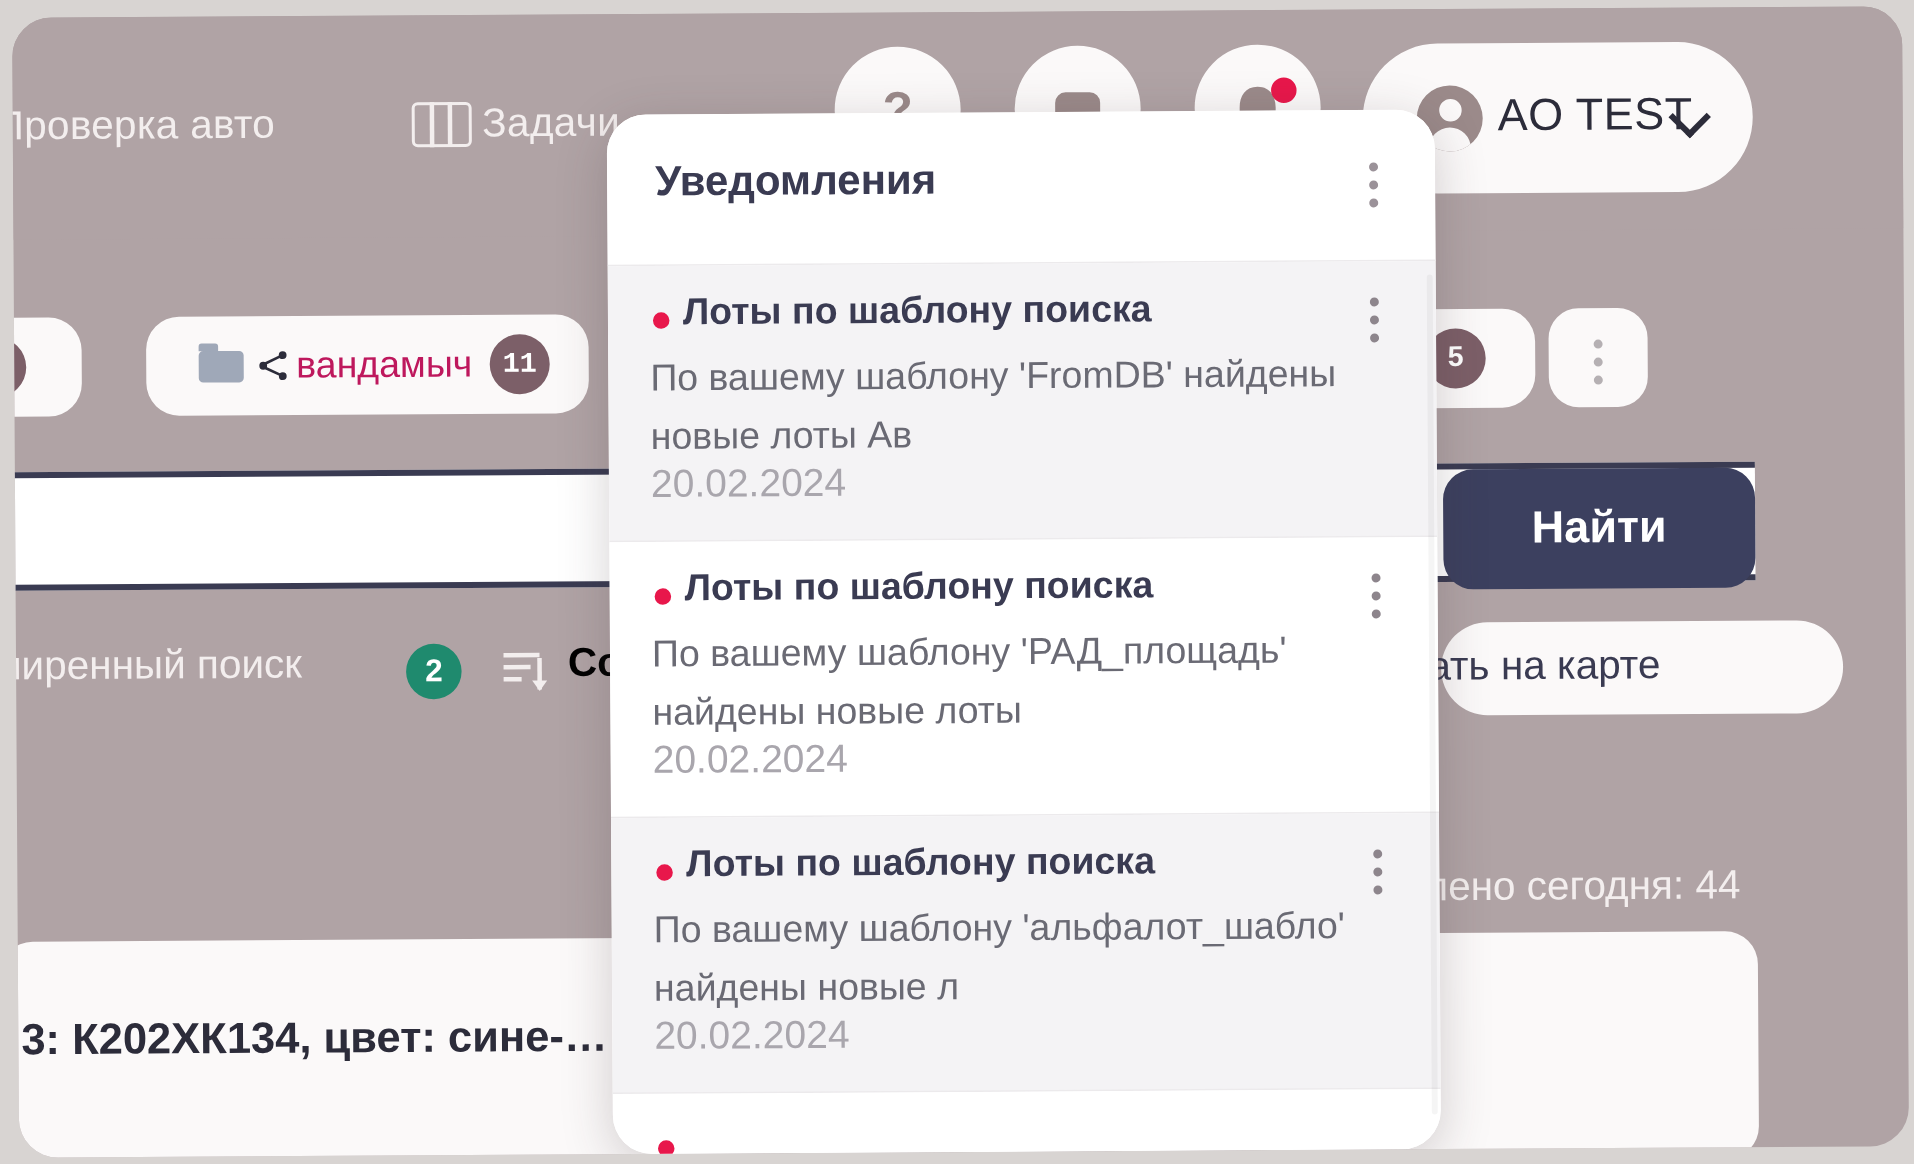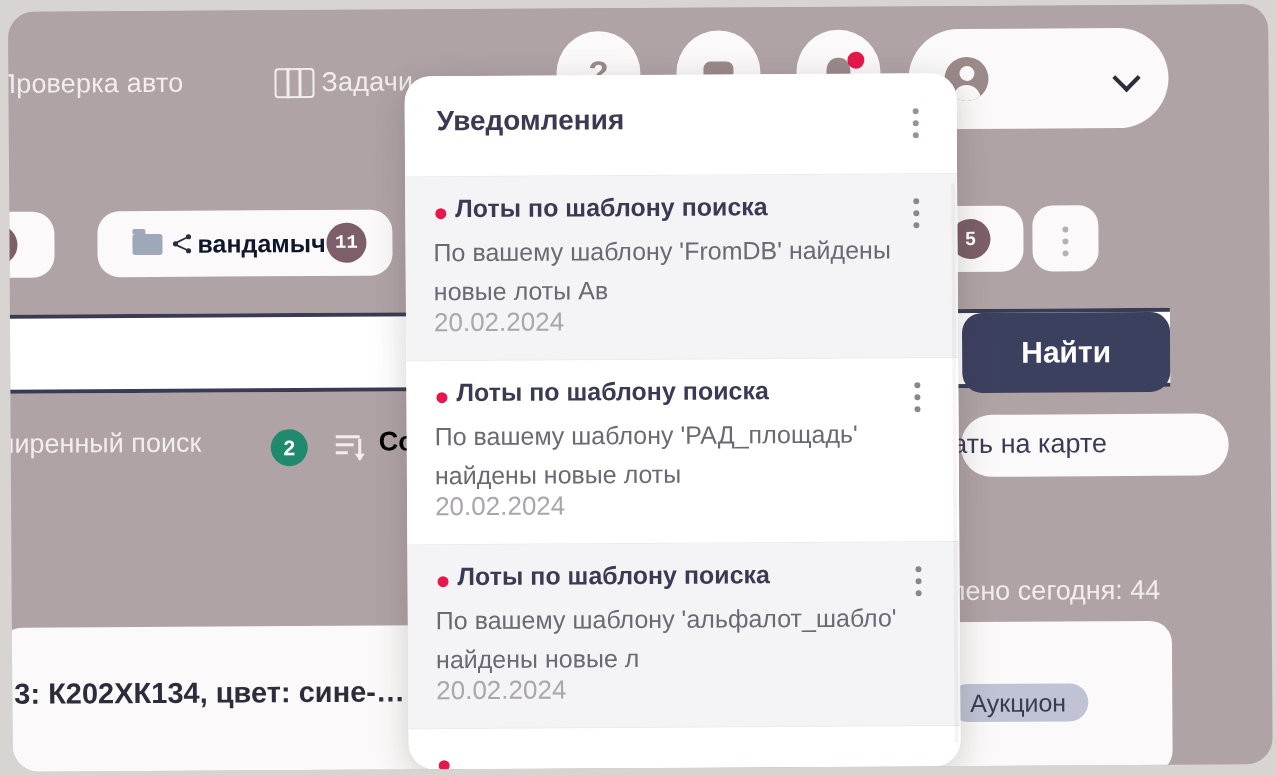--- a/index.html
+++ b/index.html
@@ -173,22 +173,22 @@
     text-align: center;
     font-weight: 600;
   }
   #badge-88 { left: 18px; top: 13px; width: 40px; height: 40px; line-height: 40px; font-size: 19px; }
   #badge-11 { left: 229px; top: 13px; width: 40px; height: 40px; line-height: 40px; font-size: 19px; font-family: Liberation Mono, monospace; }
   #badge-5  { left: 22px; top: 13px; width: 40px; height: 40px; line-height: 40px; font-size: 19px; }
   #chip-vand-label {
     position: absolute;
     left: 100px; top: 19px;
     font-size: 25px;
-    font-weight: 700;
-    color: #0f172a;
+    font-weight: 400;
+    color: #be185d;
     white-space: nowrap;
   }
   #folder-icon {
     position: absolute;
     left: 35px; top: 23px;
     width: 30px; height: 21px;
     background: #9fa8b8;
     border-radius: 3px;
   }
   #folder-icon::before {
@@ -444,20 +444,21 @@
 
     <div class="circ-btn" id="btn-bell">
       <svg width="84" height="84" viewBox="0 0 84 84">
         <path d="M42 28 C34 28 30 34 30 42 L30 50 L27 54 L57 54 L54 50 L54 42 C54 34 50 28 42 28 Z" fill="#9b8a8a"></path>
       </svg>
       <div id="bell-dot"></div>
     </div>
 
     <div id="user-pill">
       <div id="avatar"></div>
+      <div id="user-name">AO TEST</div>
       <div id="user-chev"></div>
     </div>
   </div>
 
   <div id="chips-row">
 
     <div class="chip" id="chip-88">
       <div class="badge-round" id="badge-88">88</div>
     </div>
 
@@ -506,21 +507,20 @@
 
     <div id="btn-map">
       <div id="btn-map-label">казать на карте</div>
     </div>
   </div>
 
   <div id="today-counter">лено сегодня: 44</div>
 
   <div id="result-card">
     <div id="result-title">3: К202ХК134, цвет: сине-…</div>
-    <div id="tag-auction">Аукцион</div>
   </div>
 
   <div id="notif-panel">
 
     <div id="notif-header">
       <div id="notif-title">Уведомления</div>
       <div class="dots-v" id="notif-header-dots">
         <i></i>
             <i></i>
             <i></i>

